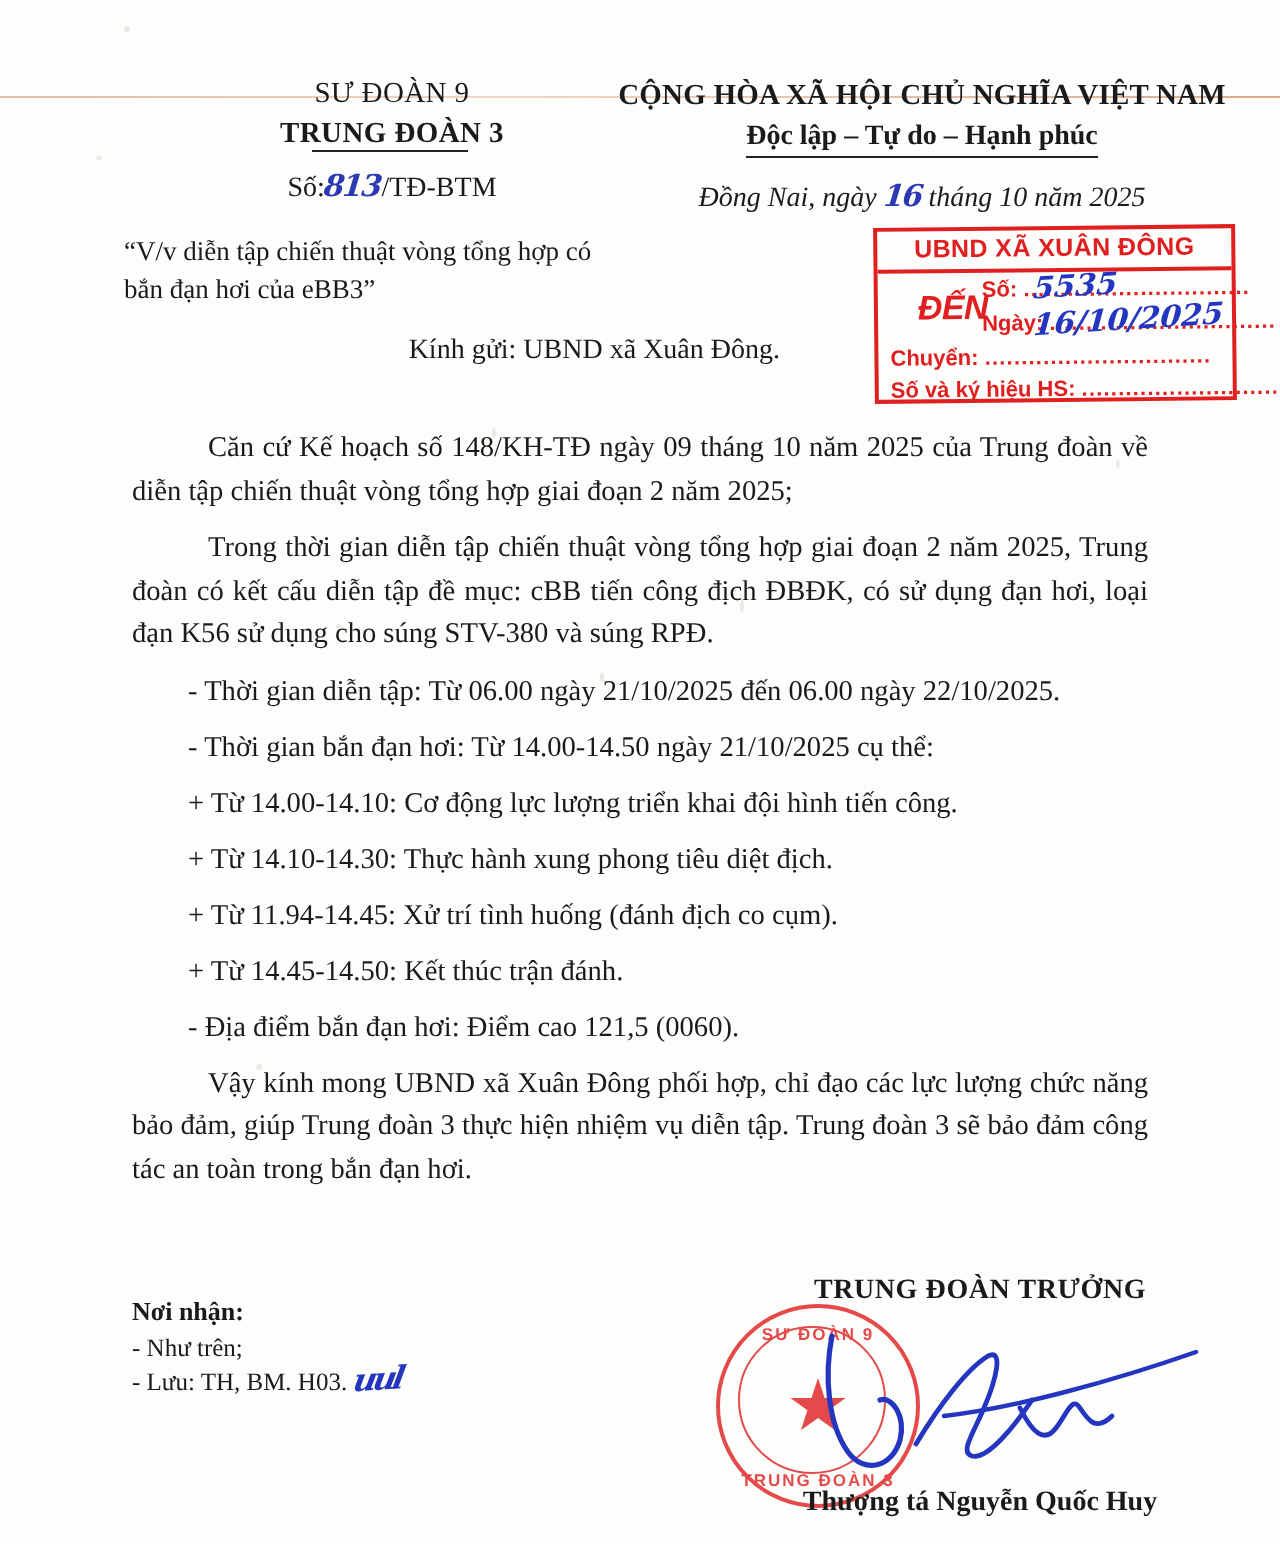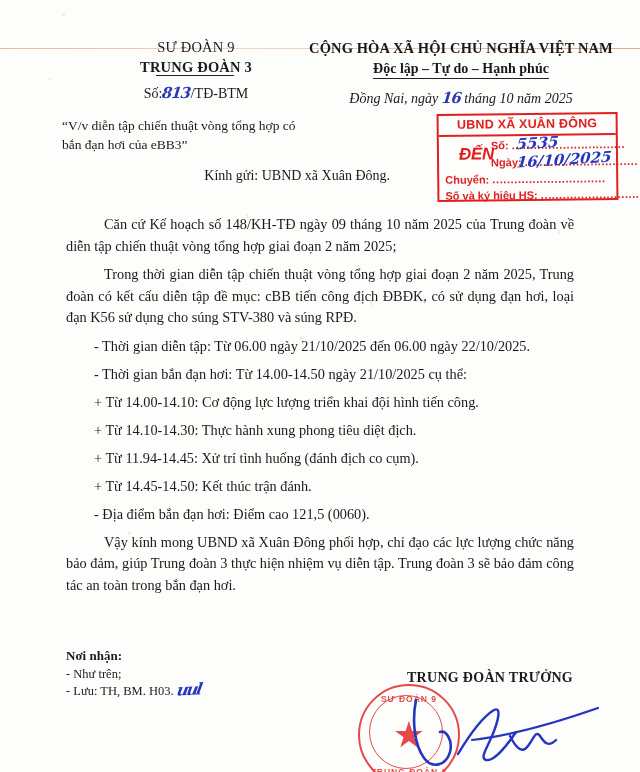--- a/index.html
+++ b/index.html
@@ -244,21 +244,20 @@
     transform: skewX(-14deg) rotate(-4deg);
     letter-spacing: -2px;
     margin-left: 3px;
   }
 
   .footer-right {
     position: absolute;
     left: 350px; top: 638px;
     width: 280px;
     text-align: center;
-    margin-top: 32px;
   }
   .sig-title {
     font-size: 14px;
     font-weight: bold;
     letter-spacing: .3px;
     position: relative;
     z-index: 3;
   }
   .sig-name {
     font-size: 14px;

